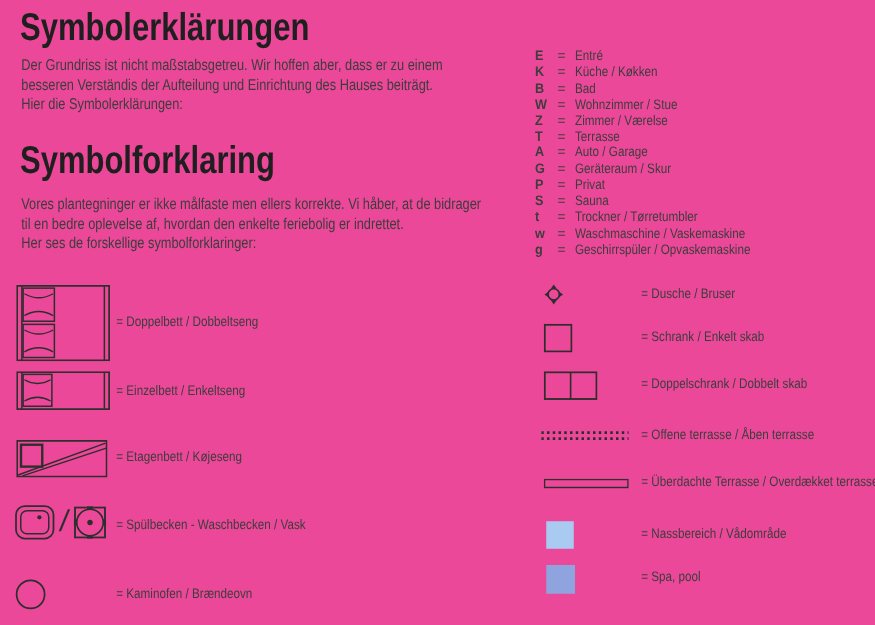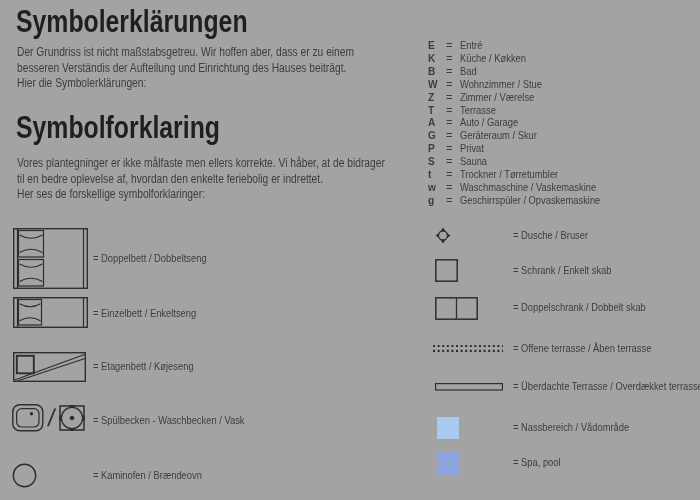--- a/index.html
+++ b/index.html
@@ -1,18 +1,18 @@
 <!DOCTYPE html>
 <html><head>
 <meta charset="utf-8">
 <style>
   * { margin:0; padding:0; box-sizing:border-box; }
   html,body { width:700px; height:500px; background:#ffffff; overflow:hidden;
               font-family:"Liberation Sans", sans-serif; }
-  .canvas { position:relative; width:700px; height:500px; background:#a3a3a3; }
+  .canvas { position:relative; width:700px; height:500px; background:#ec4899; }
 
   .h1 { position:absolute; font-size:31px; font-weight:bold; color:#1f1f1f;
         transform:scaleX(0.80); transform-origin:0 0; white-space:nowrap; }
   .para { position:absolute; font-size:12.5px; line-height:15.6px; color:#3d3d3d;
           transform:scaleX(0.82); transform-origin:0 0; white-space:nowrap; }
 
   .codes { position:absolute; left:428px; top:39px; }
   .code-row { display:flex; align-items:center; height:12.85px; font-size:11px; color:#3d3d3d; }
   .code-letter { width:18px; font-weight:bold; transform:scaleX(0.92); transform-origin:0 50%; }
   .code-eq { width:14px; }

